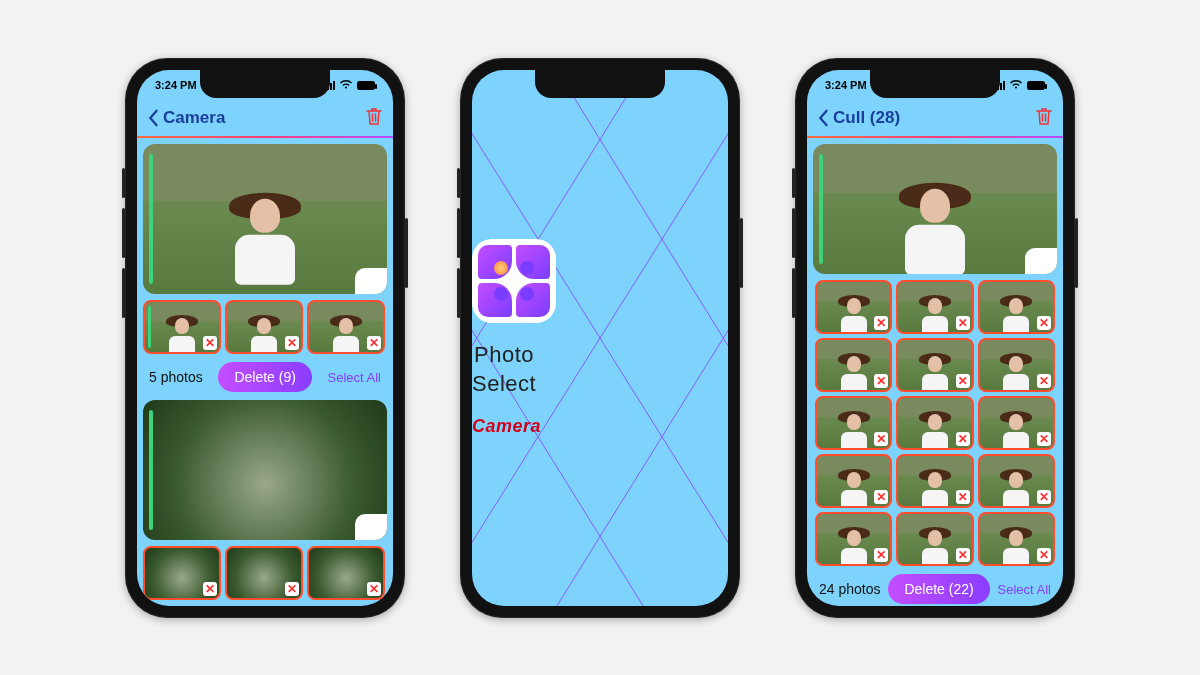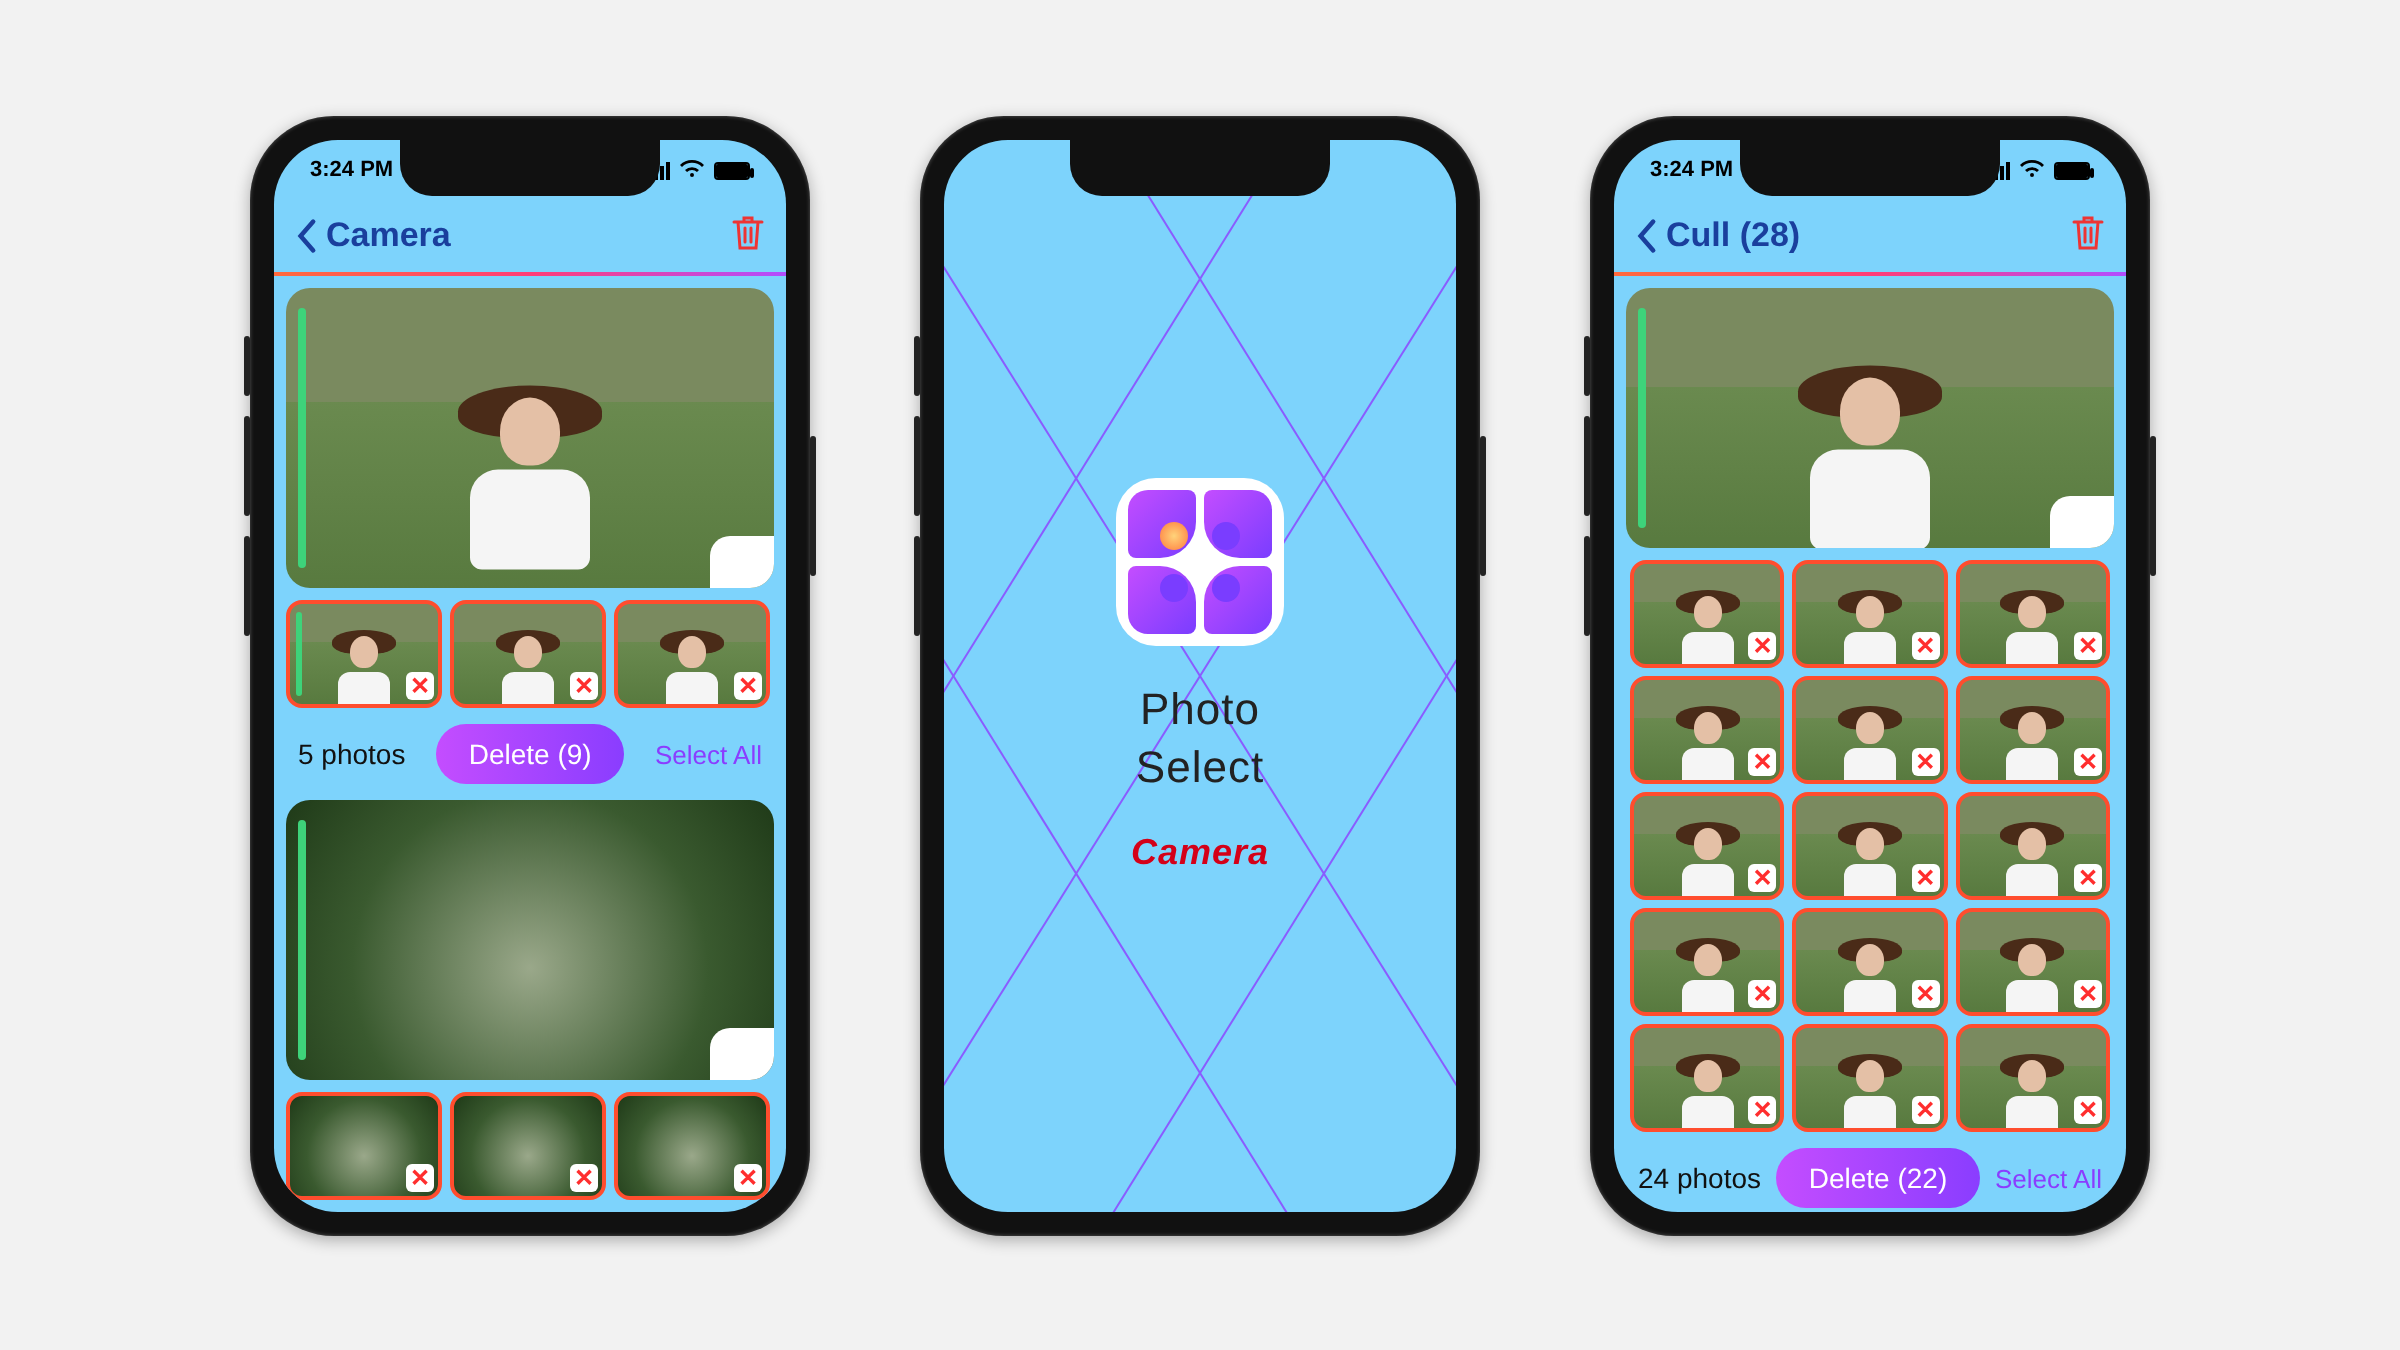--- a/index.html
+++ b/index.html
@@ -219,21 +219,21 @@
   .app-logo .sw2{right:6px;top:6px;width:34px;height:34px;border-radius:4px 10px 4px 18px;}
   .app-logo .sw3{left:6px;bottom:6px;width:34px;height:34px;border-radius:4px 18px 4px 10px;}
   .app-logo .sw4{right:6px;bottom:6px;width:34px;height:34px;border-radius:18px 4px 10px 4px;}
   .app-logo .dot{position:absolute;width:14px;height:14px;border-radius:50%;}
   .app-logo .d1{left:22px;top:22px;background:radial-gradient(circle,#ffd37a,#ff7a3d);}
   .app-logo .d2{right:22px;top:22px;background:#7a3dff;}
   .app-logo .d3{left:22px;bottom:22px;background:#7a3dff;}
   .app-logo .d4{right:22px;bottom:22px;background:#7a3dff;}
   .splash-center{
     position:absolute; left:0;right:0;top:0;bottom:0;
-    display:flex; flex-direction:column; align-items:center; justify-content:center;
+    display:flex; flex-direction:column; align-items:flex-start; justify-content:center;
     gap:18px;
   }
   .app-name { font-size:22px; color:#222; letter-spacing:.5px; text-align:center; line-height:1.3; font-weight:400;}
   .brand { color:#d40018; font-weight:700; font-style:italic; font-size:18px; letter-spacing:.5px;}
 
   .wifi svg{width:14px;height:10px;}
 </style>
 </head>
 <body>
 

